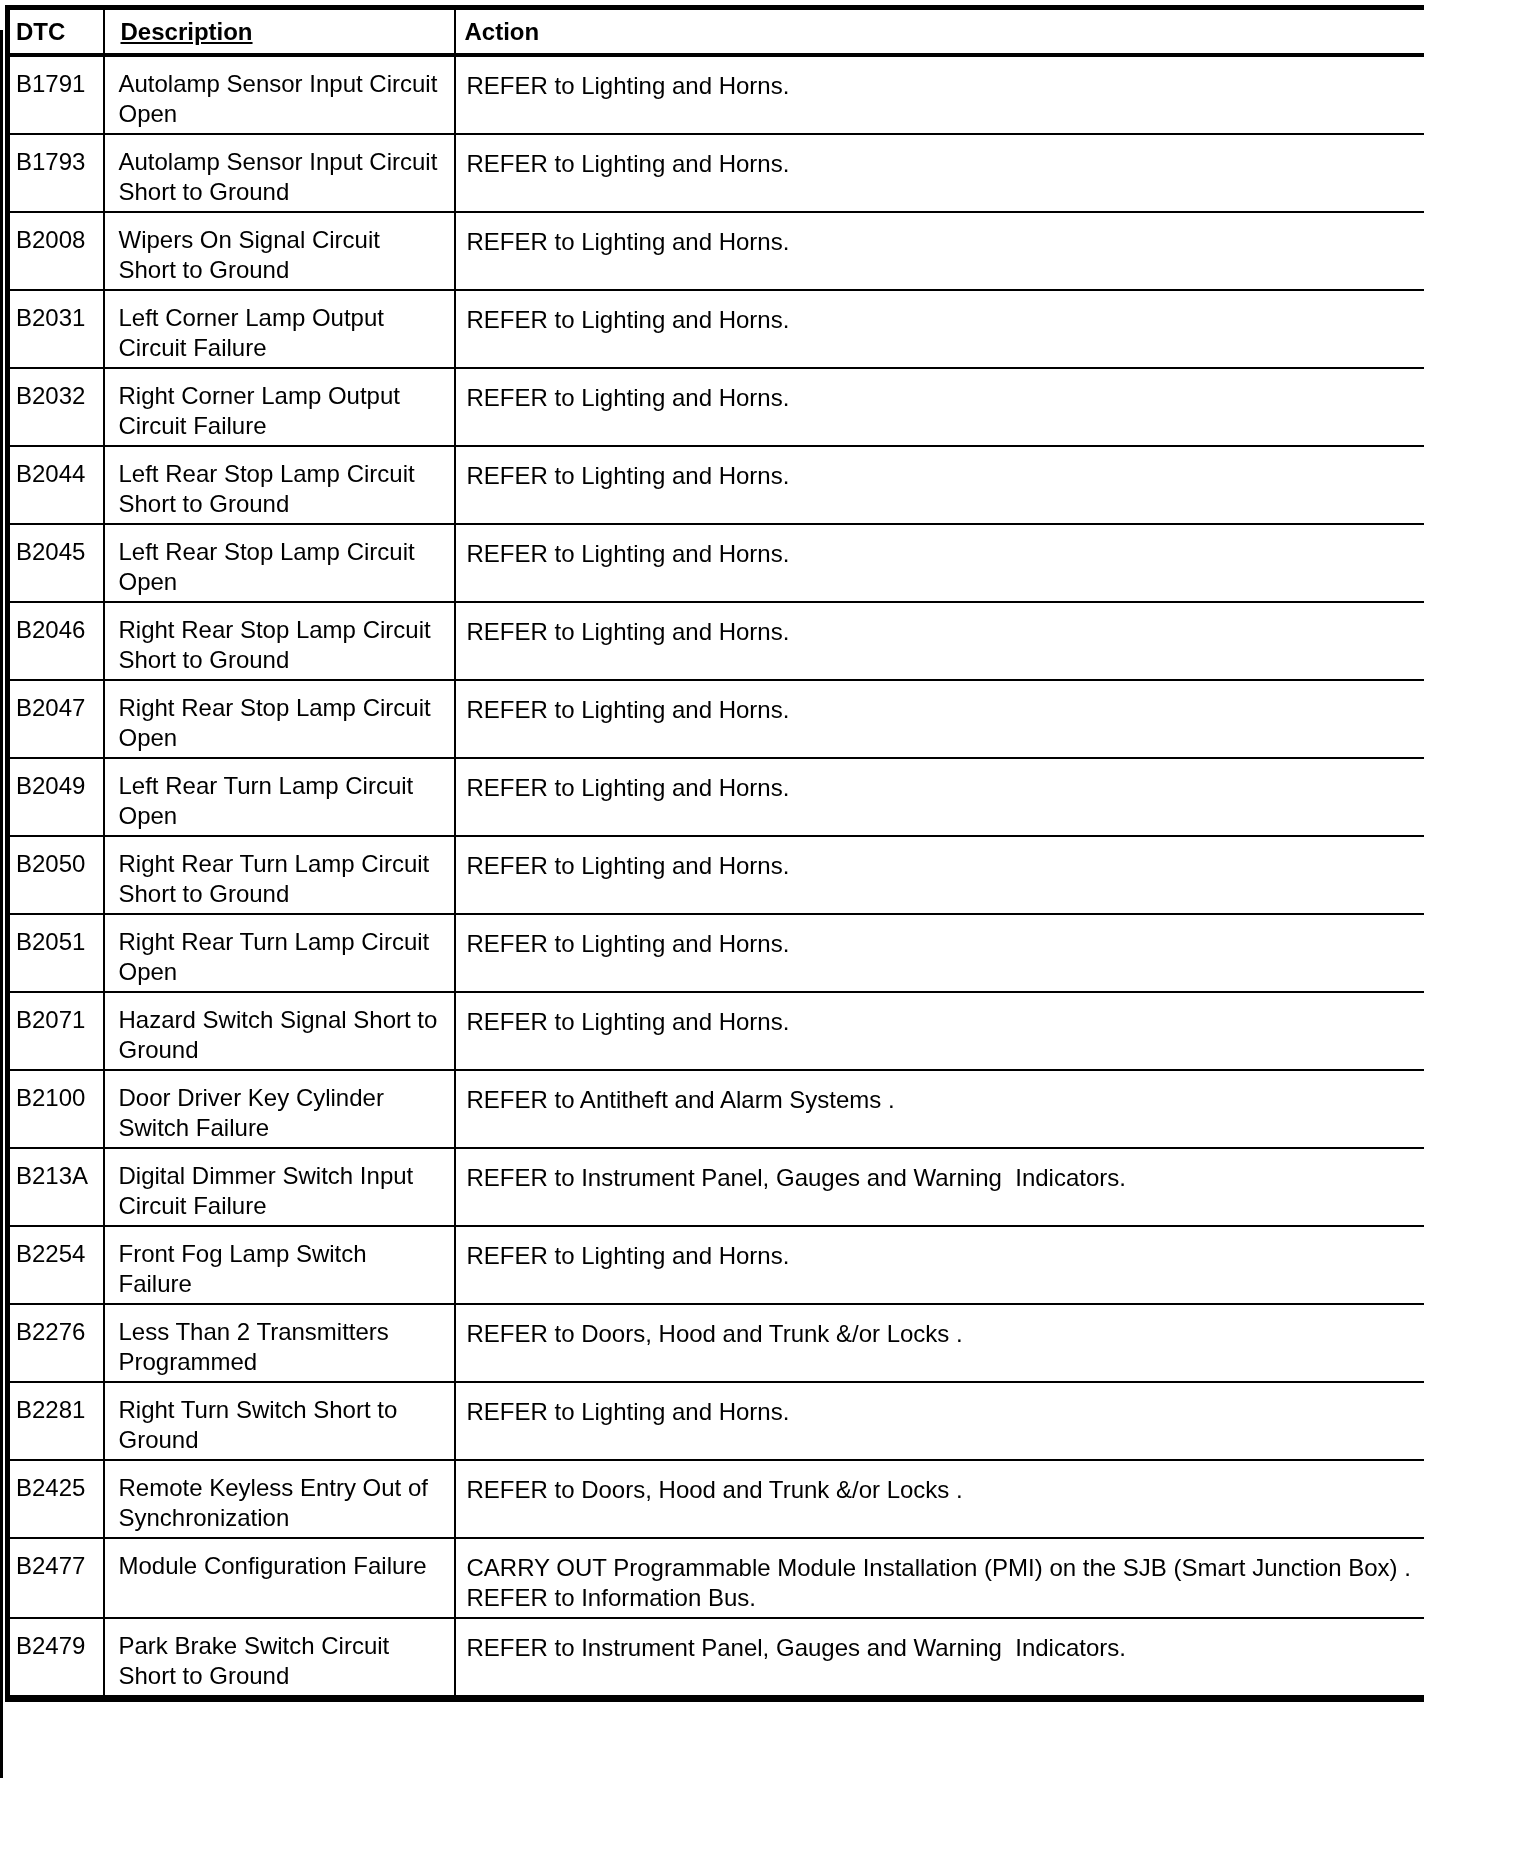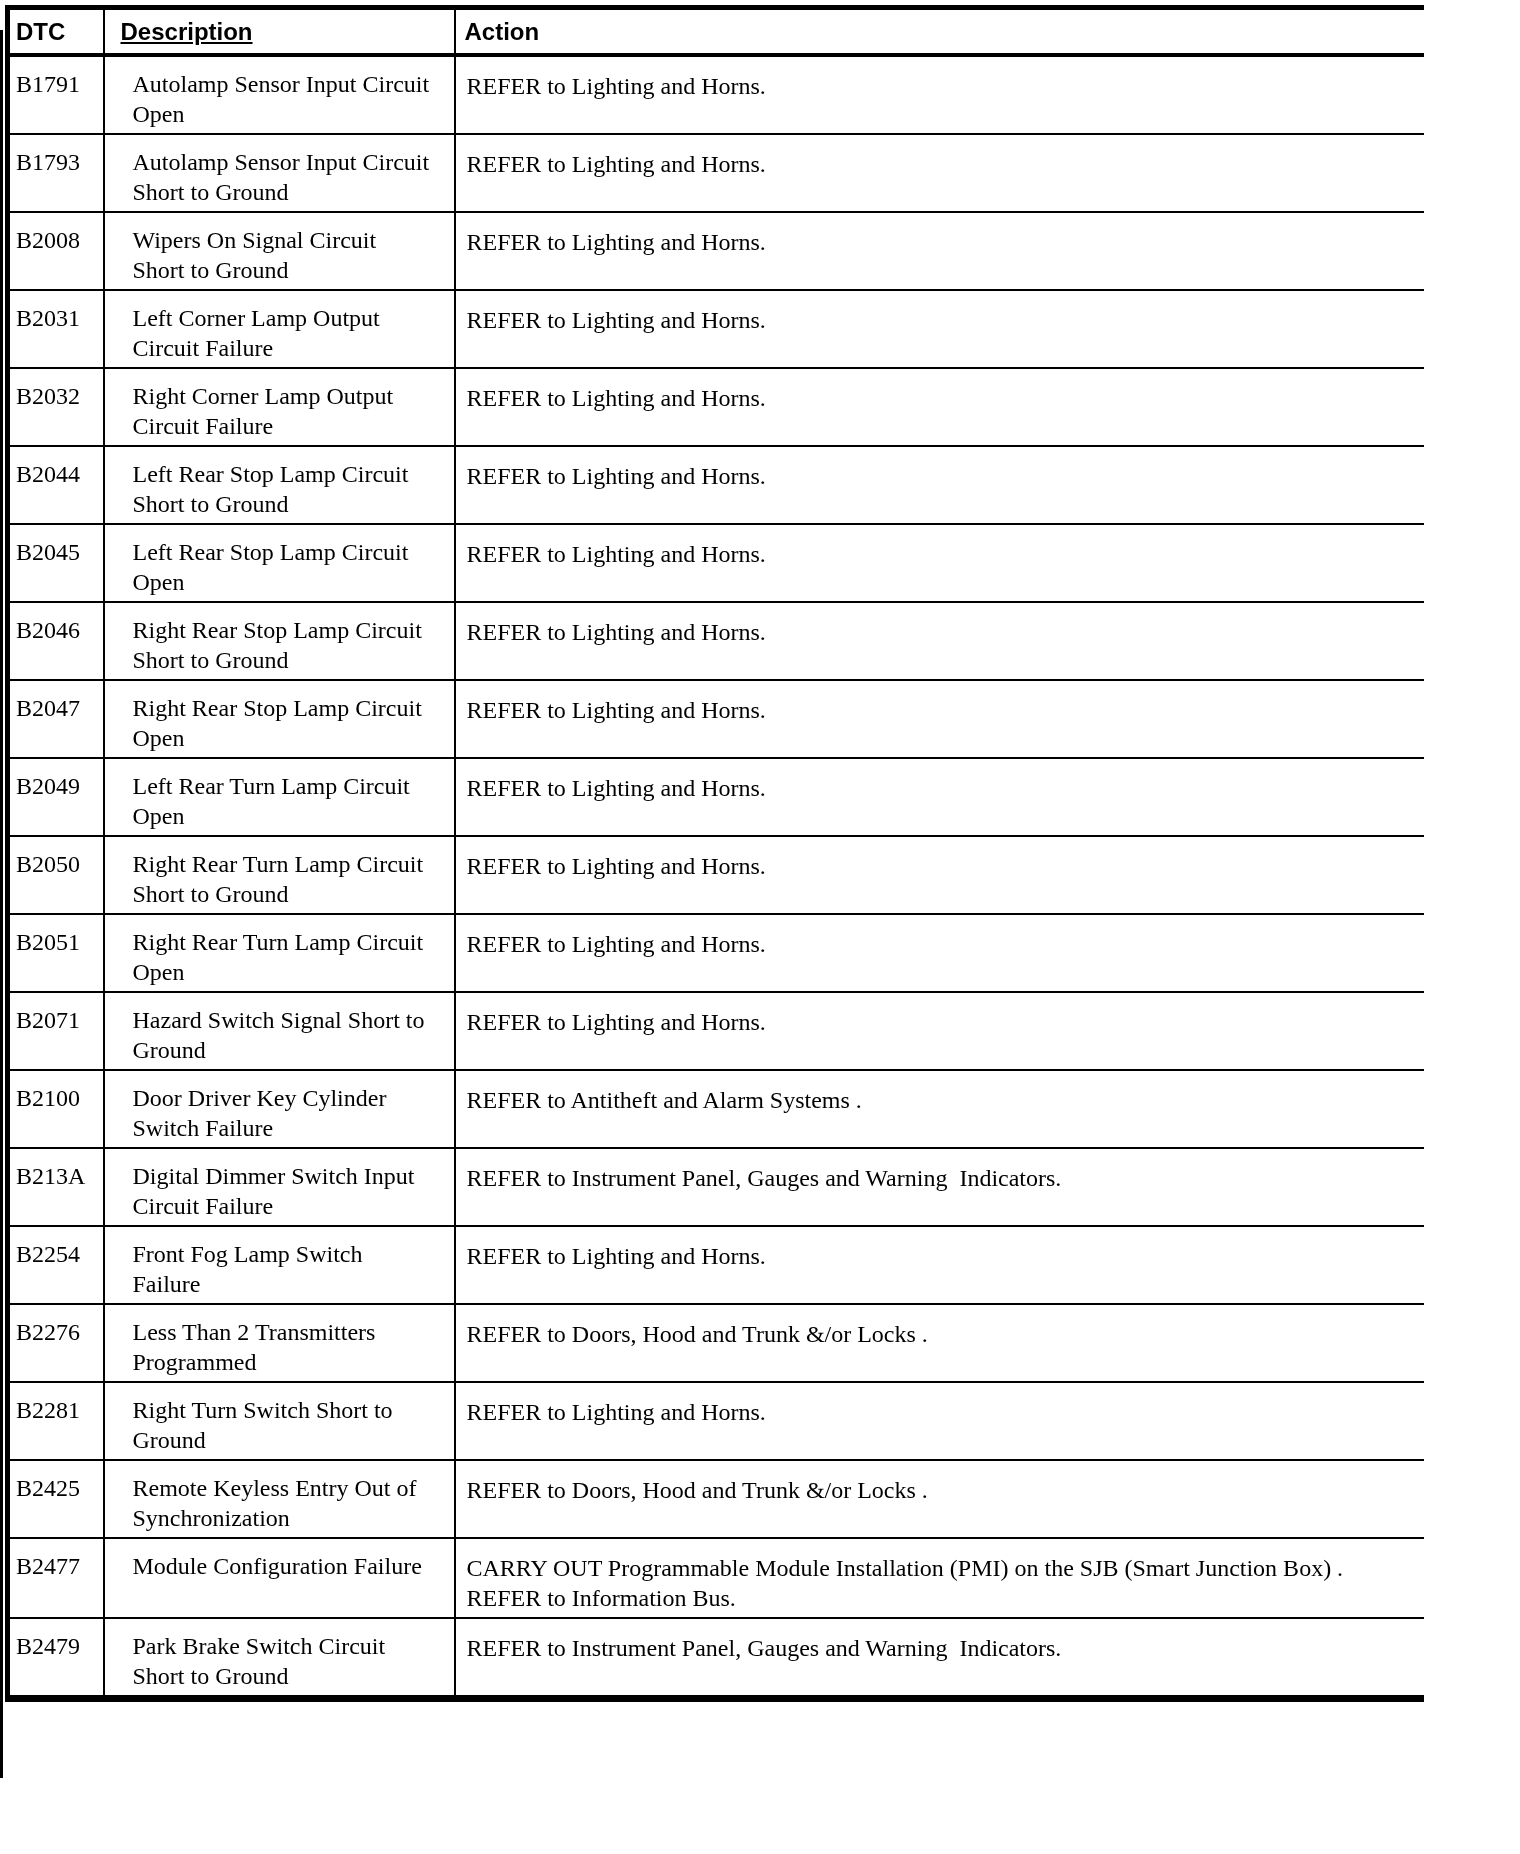--- a/index.html
+++ b/index.html
@@ -40,28 +40,28 @@
     border-bottom: 4px solid #000000;
     height: 43px;
     vertical-align: middle;
     font-size: 24px;
     font-weight: bold;
     line-height: 26px;
   }
   .dtc-table thead th.h-dtc   { padding: 0 2px 0 6px; }
   .dtc-table thead th.h-desc  { padding: 0 4px 0 16px; text-decoration: underline; }
   .dtc-table thead th.h-action{ padding: 0 8px 0 9px; }
-  .dtc-table tbody tr { height: 78px; font-family: Liberation Serif, serif; }
+  .dtc-table tbody tr { height: 78px; }
   .dtc-table tbody td {
     font-size: 24px;
     line-height: 30px;
     font-weight: normal;
   }
   td.c-dtc    { padding: 12px 2px 4px 6px; }
-  td.c-desc   { padding: 12px 4px 4px 28px; }
+  td.c-desc   { padding: 12px 4px 4px 14px; }
   td.c-action { padding: 14px 8px 4px 11px; }
 </style>
 </head>
 <body>
 
 <div class="page">
   <div class="edge-line"></div>
 
   <table class="dtc-table">
     <colgroup>

